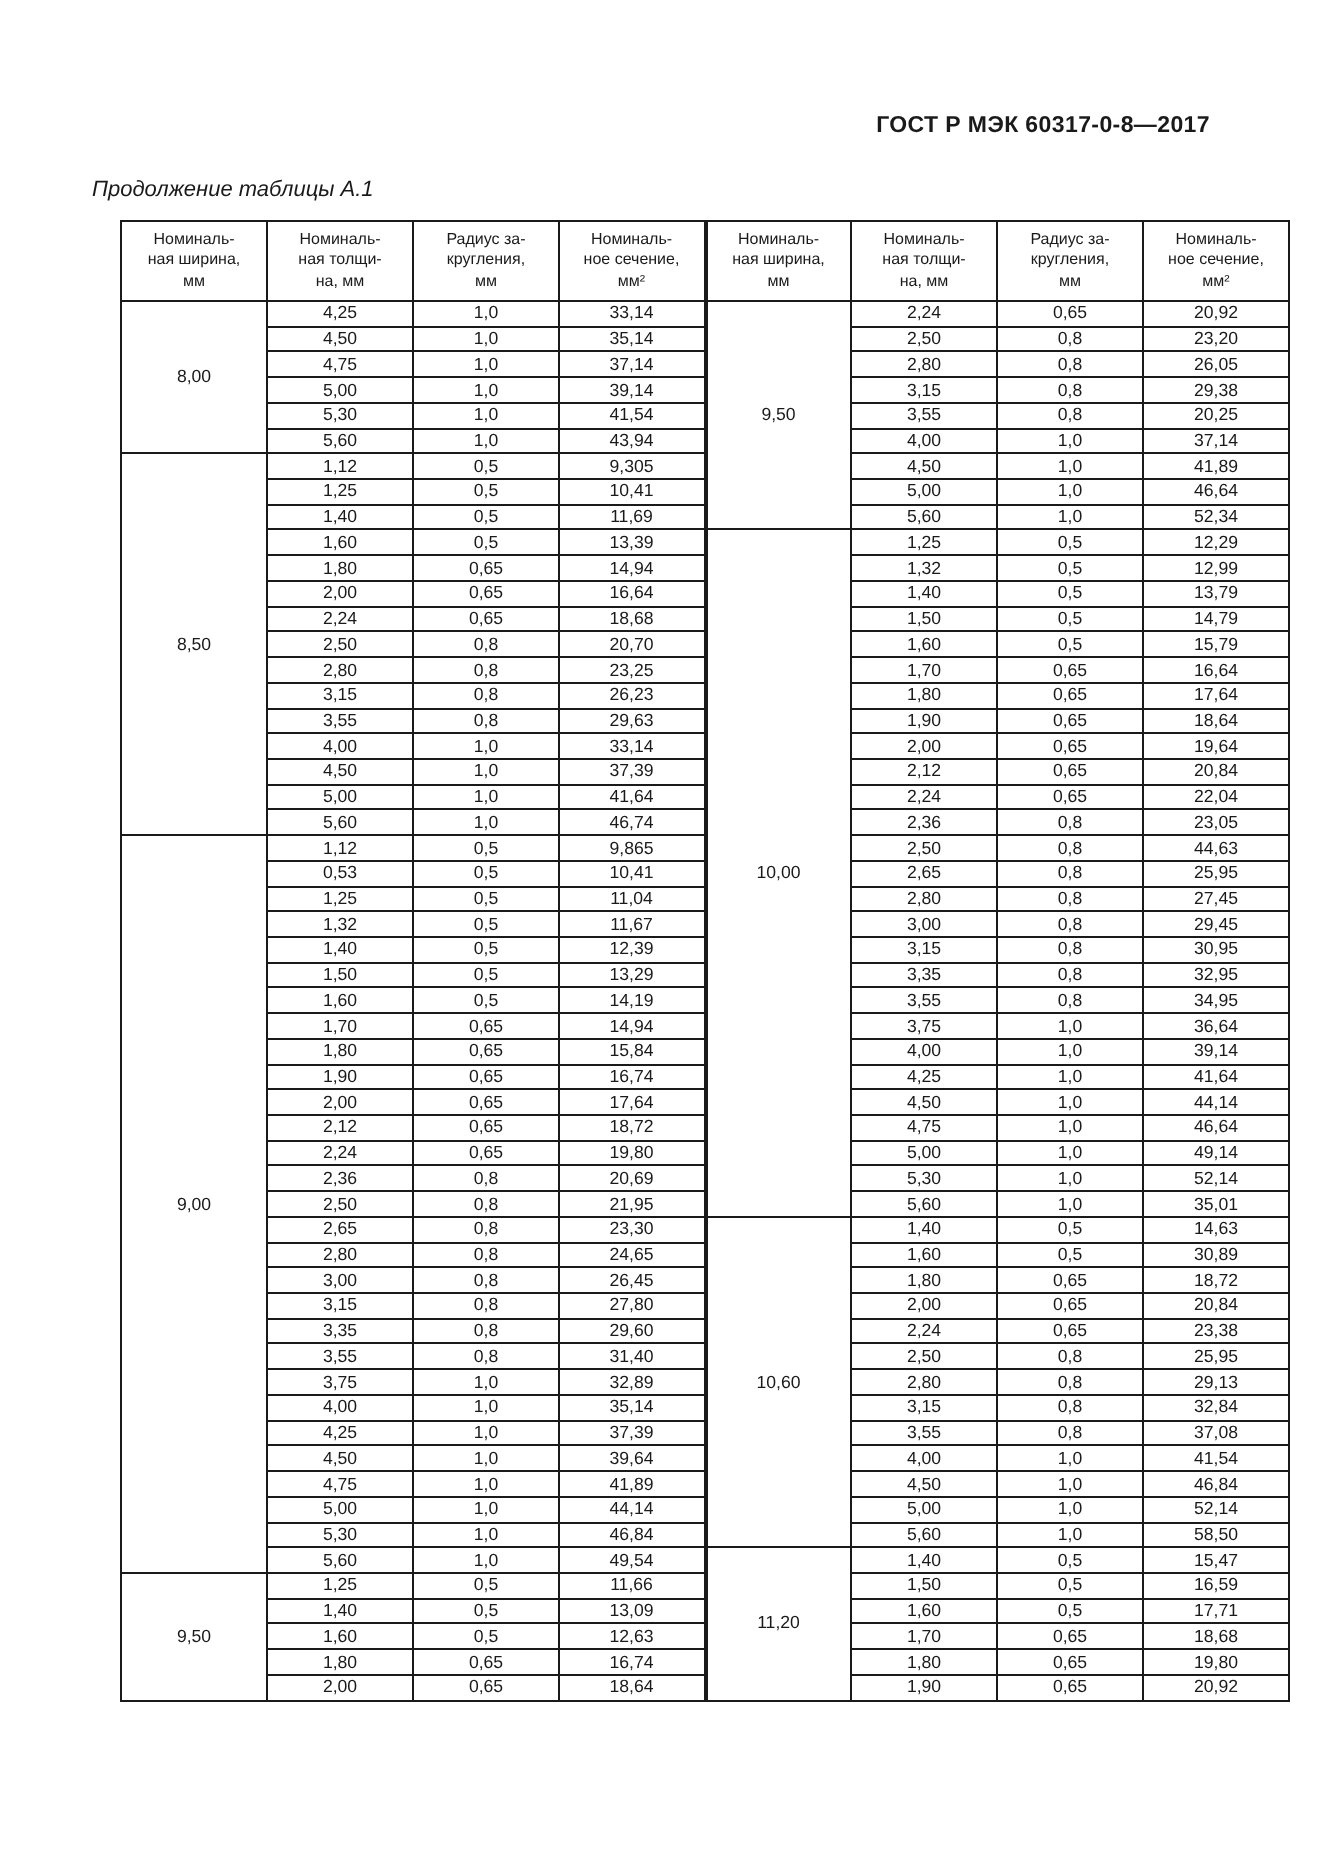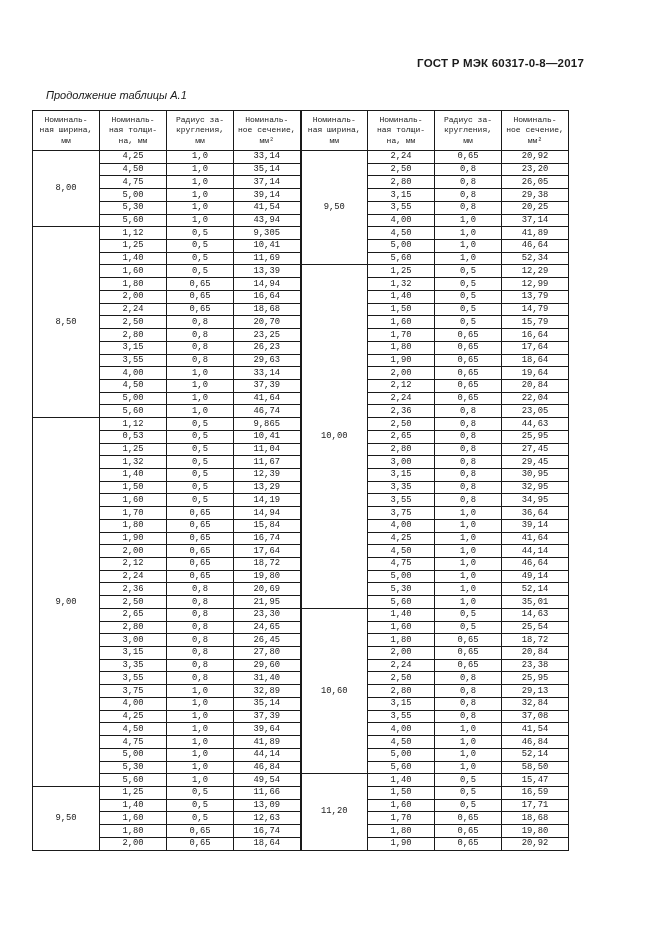--- a/index.html
+++ b/index.html
@@ -1,22 +1,22 @@
 <!DOCTYPE html>
 <html><head>
 <meta charset="utf-8">
 <style>
   html,body{margin:0;padding:0;background:#fff;}
   .page{position:relative;width:661px;height:935px;background:#ffffff;overflow:hidden;
         font-family:"Liberation Sans",sans-serif;color:#1a1a1a;}
   .doc-title{position:absolute;top:57px;left:0;width:584px;text-align:right;
-             font-size:11.5px;font-weight:bold;letter-spacing:0.2px;}
+             font-size:11.5px;font-weight:bold;letter-spacing:0.2px;padding-left:21px;}
   .caption{position:absolute;top:89px;left:46px;font-size:11px;font-style:italic;}
-  table.gost{position:absolute;top:110px;left:32px;width:537px;border-collapse:collapse;
-             table-layout:fixed;font-family:Liberation Mono, monospace;}
+  table.gost{position:absolute;top:110px;left:60px;width:585px;border-collapse:collapse;
+             table-layout:fixed;}
   table.gost th,table.gost td{border:1px solid #1a1a1a;text-align:center;
              vertical-align:middle;padding:0;overflow:hidden;}
   table.gost th{font-size:8px;font-weight:normal;height:37px;line-height:1.3;
              white-space:pre-line;padding:1px 0;}
   thead th{border-bottom-width:2px;}
   table.gost td{font-size:8.8px;height:11.72px;line-height:1;}
   td.wcell{font-size:8.8px;}
   .divider{border-left-width:2px !important;}
   .lend{border-right-width:2px !important;}
   .pagenum{position:absolute;top:844px;left:0;width:578px;text-align:right;font-size:11px;}
@@ -371,21 +371,21 @@
           <td>1,40</td>
           <td>0,5</td>
           <td>14,63</td>
         </tr>
         <tr>
           <td>2,80</td>
           <td>0,8</td>
           <td class="lend">24,65</td>
           <td>1,60</td>
           <td>0,5</td>
-          <td>25,54</td>
+          <td>30,89</td>
         </tr>
         <tr>
           <td>3,00</td>
           <td>0,8</td>
           <td class="lend">26,45</td>
           <td>1,80</td>
           <td>0,65</td>
           <td>18,72</td>
         </tr>
         <tr>

